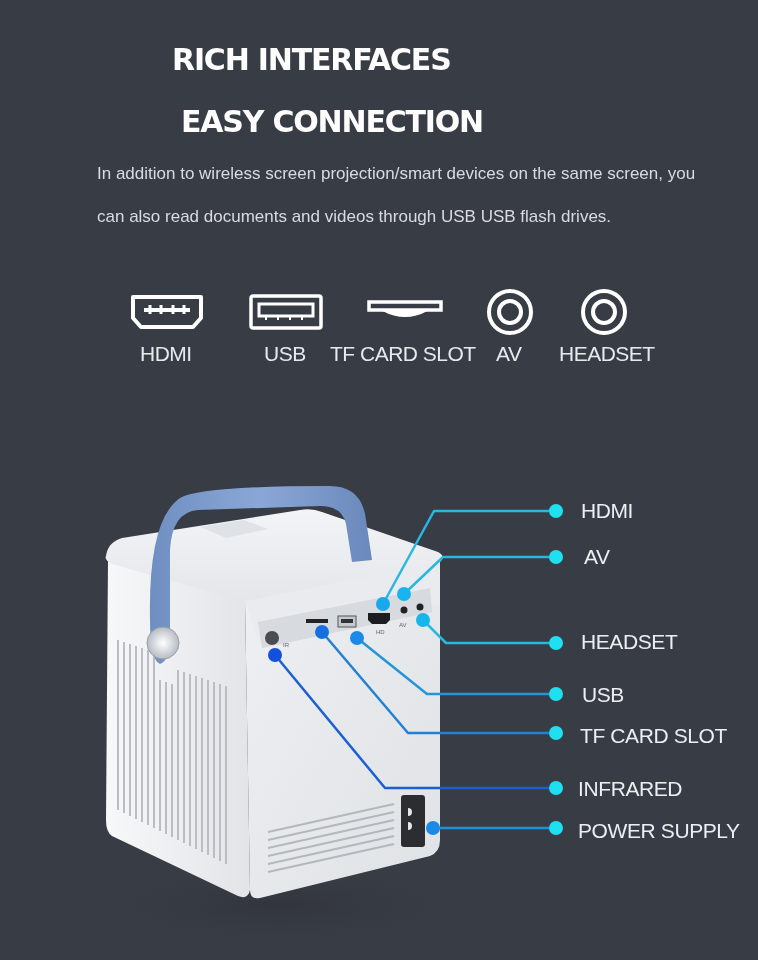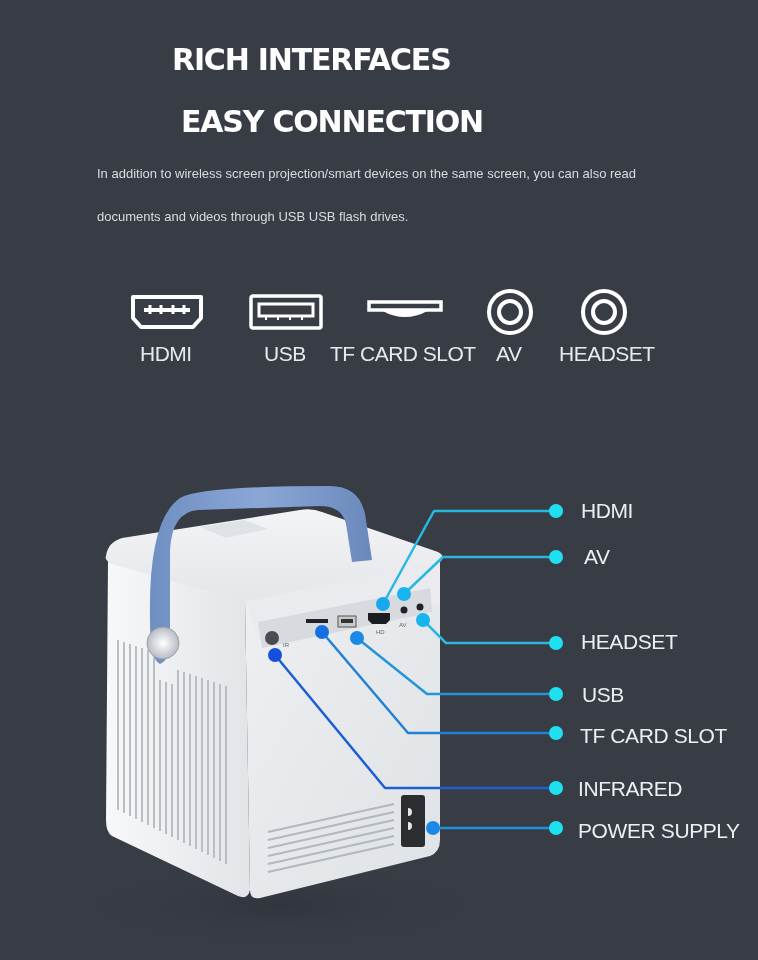--- a/index.html
+++ b/index.html
@@ -18,21 +18,21 @@
     letter-spacing: -1.2px;
     color: #fdfdfd;
     white-space: nowrap;
   }
   .headline.l1 { left: 172px; top: 42px; }
   .headline.l2 { left: 181px; top: 104px; }
   .desc {
     position: absolute;
     left: 97px; top: 152px;
     width: 600px;
-    font-size: 13px;
+    font-size: 17px;
     line-height: 43px;
     color: #d9dbe0;
   }
   .icon-row { position: absolute; top: 292px; left: 0; width: 758px; height: 80px; }
   .icon-item { position: absolute; top: 0; text-align: center; }
   .icon-item .glyph { position: absolute; }
   .icon-item .lbl {
     position: absolute;
     top: 50px;
     font-size: 21px;

